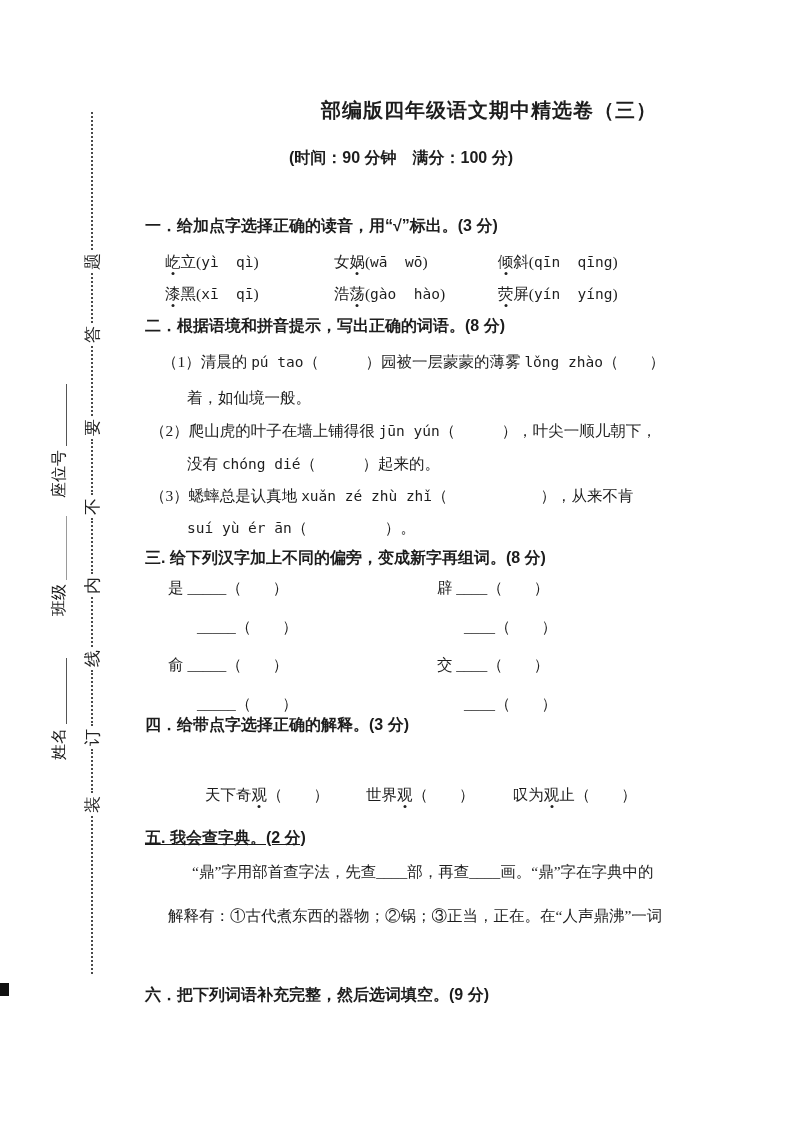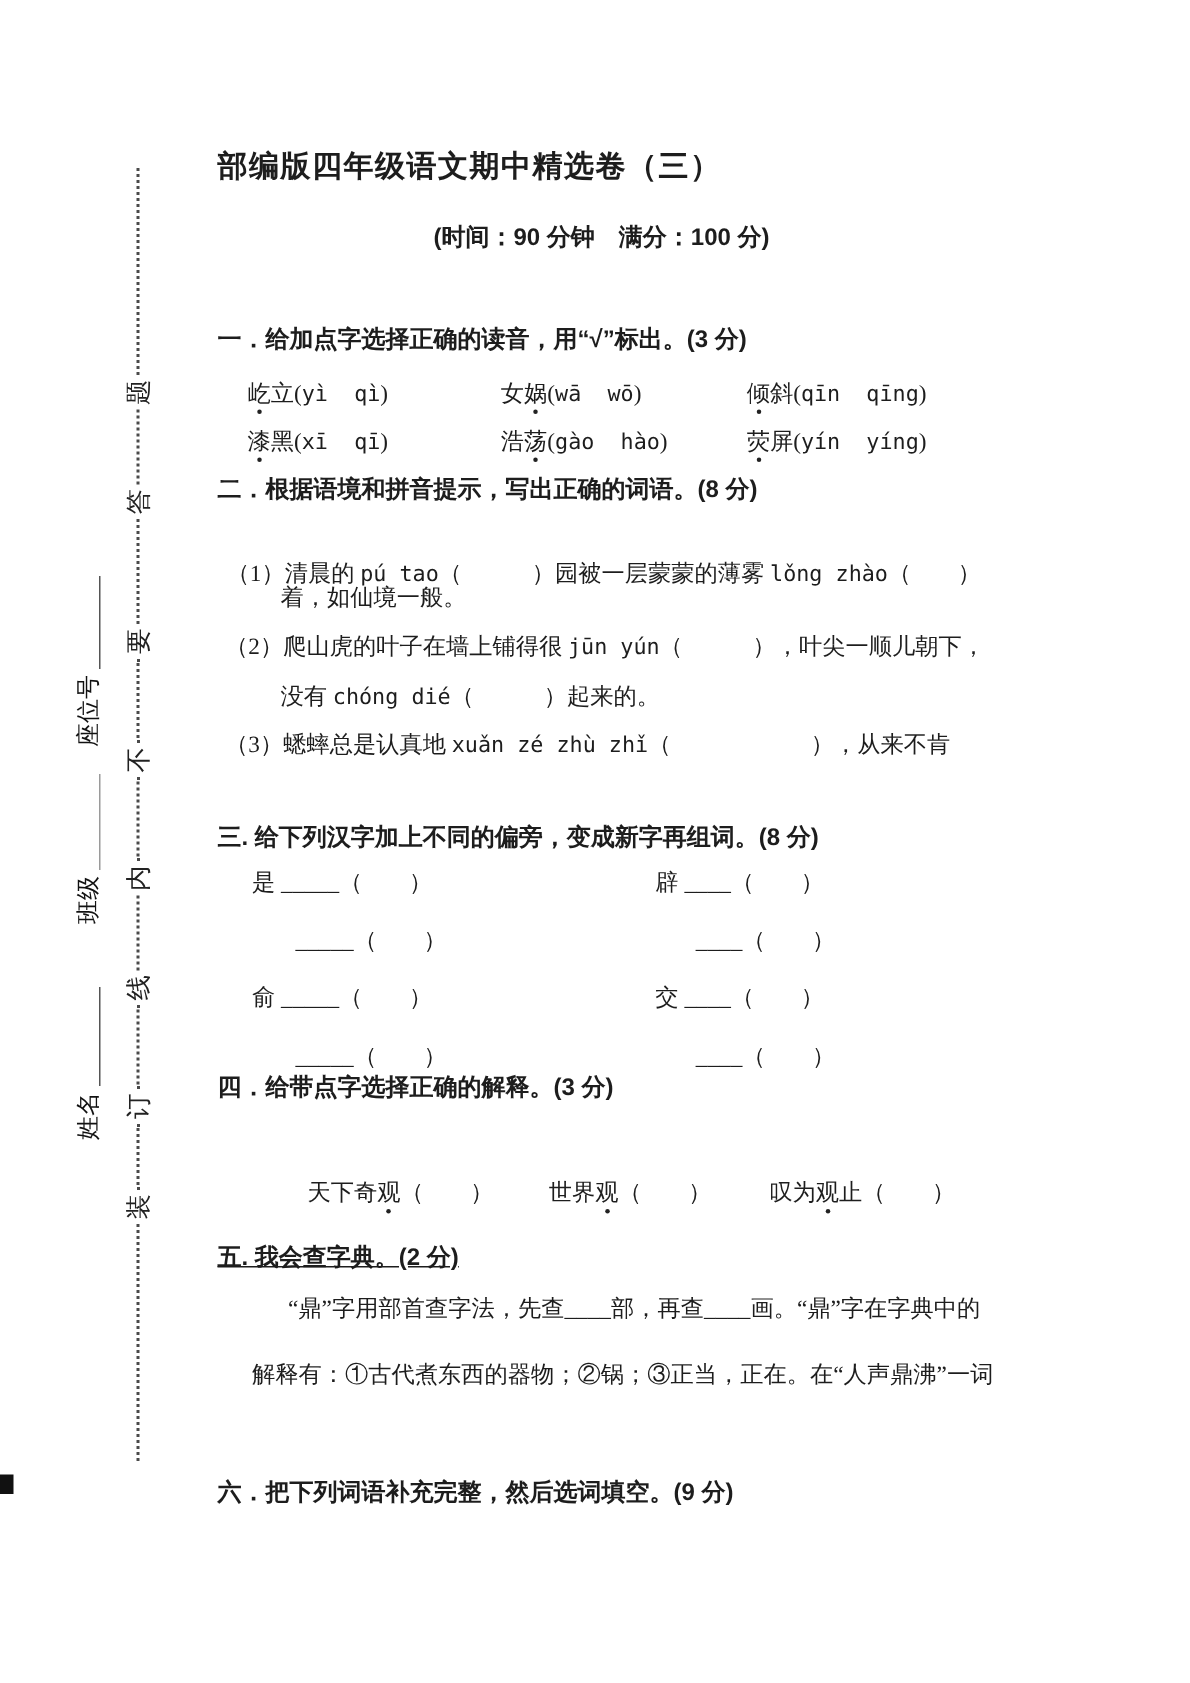--- a/index.html
+++ b/index.html
@@ -5,21 +5,21 @@
   html,body { margin:0; padding:0; }
   body { background:#ffffff; }
   .paper {
     position:relative; width:793px; height:1122px; background:#fff;
     overflow:hidden; color:#1d1d1d;
     font-family:"Liberation Serif","DejaVu Serif",serif;
     font-size:15.5px;
   }
   .hdr { font-family:"Liberation Sans","DejaVu Sans",sans-serif; font-weight:700; }
   .abs { position:absolute; white-space:nowrap; }
-  .title { top:97px; left:145px; width:512px; text-align:left; font-size:20px; letter-spacing:1px; }
+  .title { top:97px; left:145px; width:512px; text-align:right; font-size:20px; letter-spacing:1px; }
   .subtitle { top:148px; left:145px; width:512px; text-align:center; font-size:16px; }
   .sec { left:145px; font-size:16px; }
   .mono { font-family:"DejaVu Sans Mono",monospace; font-size:14.5px; white-space:pre; }
   .dot-char { position:relative; }
   .dot-char::after {
     content:""; position:absolute; left:50%; bottom:-5px; width:3px; height:3px;
     border-radius:50%; background:#222; transform:translateX(-50%);
   }
   .pinyin-row { left:165px; }
   .pinyin-row .c1 { display:inline-block; width:165px; }
@@ -100,25 +100,26 @@
     <span class="c2"><span>女</span><span class="dot-char">娲</span><span>(</span><span class="mono">wā  wō</span><span>)</span></span>
     <span><span class="dot-char">倾</span><span>斜(</span><span class="mono">qīn  qīng</span><span>)</span></span>
   </div>
   <div class="abs pinyin-row" style="top:284px;">
     <span class="c1"><span class="dot-char">漆</span><span>黑(</span><span class="mono">xī  qī</span><span>)</span></span>
     <span class="c2"><span>浩</span><span class="dot-char">荡</span><span>(</span><span class="mono">gào  hào</span><span>)</span></span>
     <span><span class="dot-char">荧</span><span>屏(</span><span class="mono">yín  yíng</span><span>)</span></span>
   </div>
 
   <div class="abs sec hdr" style="top:316px;">二．根据语境和拼音提示，写出正确的词语。(8 分)</div>
-  <div class="abs" style="top:352px; left:151px;margin-top:20px;"><span>（1）清晨的 </span><span class="mono">pú tao</span><span>（　　　）园被一层蒙蒙的薄雾 </span><span class="mono">lǒng zhào</span><span>（　　）</span></div>
+  <div class="abs" style="top:352px; left:162px;"><span>（1）清晨的 </span><span class="mono">pú tao</span><span>（　　　）园被一层蒙蒙的薄雾 </span><span class="mono">lǒng zhào</span><span>（　　）</span></div>
   <div class="abs" style="top:388px; left:187px;"><span>着，如仙境一般。</span></div>
   <div class="abs" style="top:421px; left:150px;"><span>（2）爬山虎的叶子在墙上铺得很 </span><span class="mono">jūn yún</span><span>（　　　），叶尖一顺儿朝下，</span></div>
   <div class="abs" style="top:454px; left:187px;"><span>没有 </span><span class="mono">chóng dié</span><span>（　　　）起来的。</span></div>
   <div class="abs" style="top:486px; left:150px;"><span>（3）蟋蟀总是认真地 </span><span class="mono">xuǎn zé zhù zhǐ</span><span>（　　　　　　），从来不肯</span></div>
+  <div class="abs" style="top:518px; left:187px;"><span class="mono">suí yù ér ān</span><span>（　　　　　）。</span></div>
 
   <div class="abs sec hdr" style="top:548px;">三. 给下列汉字加上不同的偏旁，变成新字再组词。(8 分)</div>
   <div class="abs s3row" style="top:578px; left:168px;">
     <span class="lc" style="width:265px;">是 _____（　　）</span>
     <span>辟 ____（　　）</span>
   </div>
   <div class="abs s3row" style="top:617px; left:197px;">
     <span class="lc" style="width:263px;">_____（　　）</span>
     <span>____（　　）</span>
   </div>

